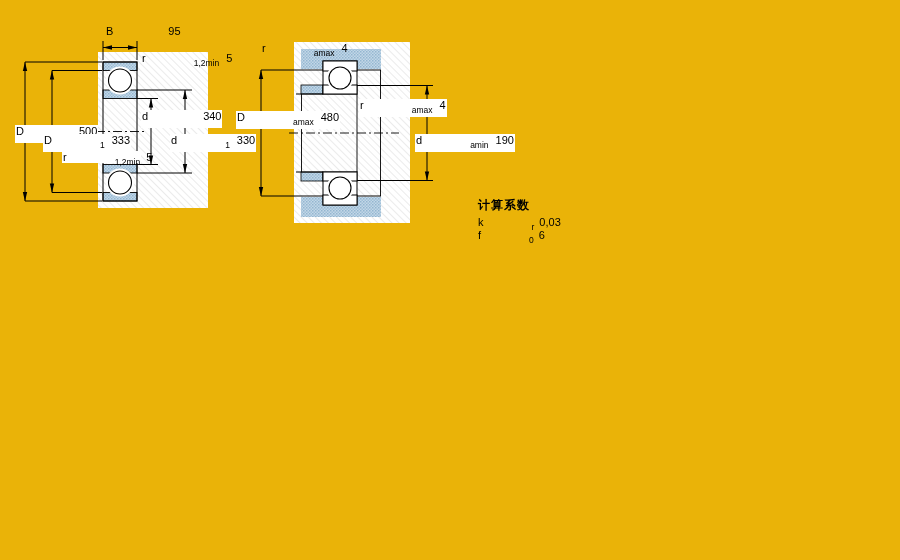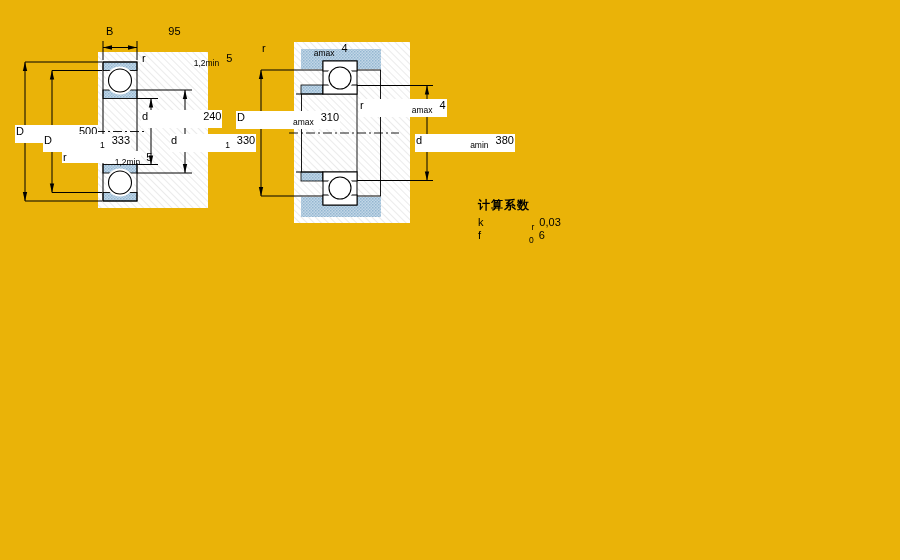--- a/index.html
+++ b/index.html
@@ -141,41 +141,41 @@
 
   <span class="lbl bg" style="left:43px;top:134px;">
     <span>D</span><span class="sub">1</span><span class="val">333</span>
   </span>
 
   <span class="lbl" style="left:62px;top:151px;">
     <span class="bg"><span>r</span><span class="sub">1,2min</span></span><span class="val" style="margin-left:5px;">5</span>
   </span>
 
   <span class="lbl bg" style="left:141px;top:110px;">
-    <span>d</span><span class="sub"></span><span class="val">240</span>
+    <span>d</span><span class="sub"></span><span class="val">340</span>
   </span>
 
   <span class="lbl bg" style="left:170px;top:134px;">
     <span>d</span><span class="sub">1</span><span class="val">330</span>
   </span>
 
   <span class="lbl" style="left:262px;top:42px;">
     <span>r</span><span class="sub">amax</span><span class="val">4</span>
   </span>
 
   <span class="lbl bg" style="left:236px;top:111px;">
-    <span>D</span><span class="sub">amax</span><span class="val">310</span>
+    <span>D</span><span class="sub">amax</span><span class="val">480</span>
   </span>
 
   <span class="lbl bg" style="left:359px;top:99px;">
     <span>r</span><span class="sub">amax</span><span class="val">4</span>
   </span>
 
   <span class="lbl bg" style="left:415px;top:134px;">
-    <span>d</span><span class="sub">amin</span><span class="val">380</span>
+    <span>d</span><span class="sub">amin</span><span class="val">190</span>
   </span>
 
   <div class="calc-title" style="left:478px;top:197px;">计算系数</div>
 
   <span class="lbl" style="left:478px;top:216px;text-align:center;">
     <span>k</span><span class="sub">r</span><span class="val" style="margin-left:5px;">0,03</span>
   </span>
 
   <span class="lbl" style="left:478px;top:229px;">
     <span>f</span><span class="sub">0</span><span class="val" style="margin-left:5px;">6</span>

